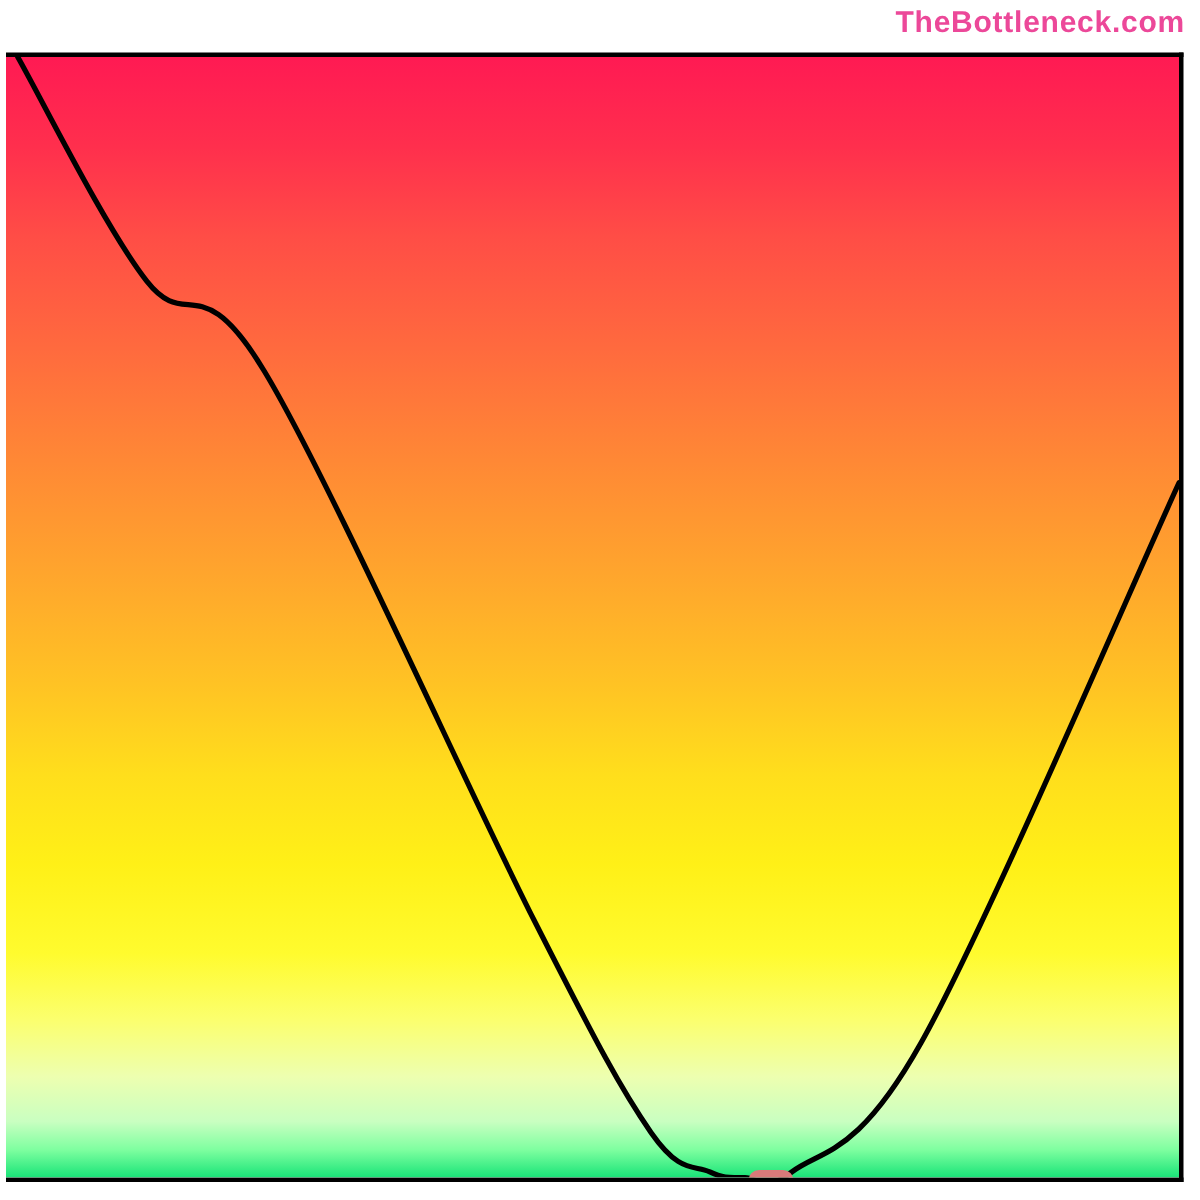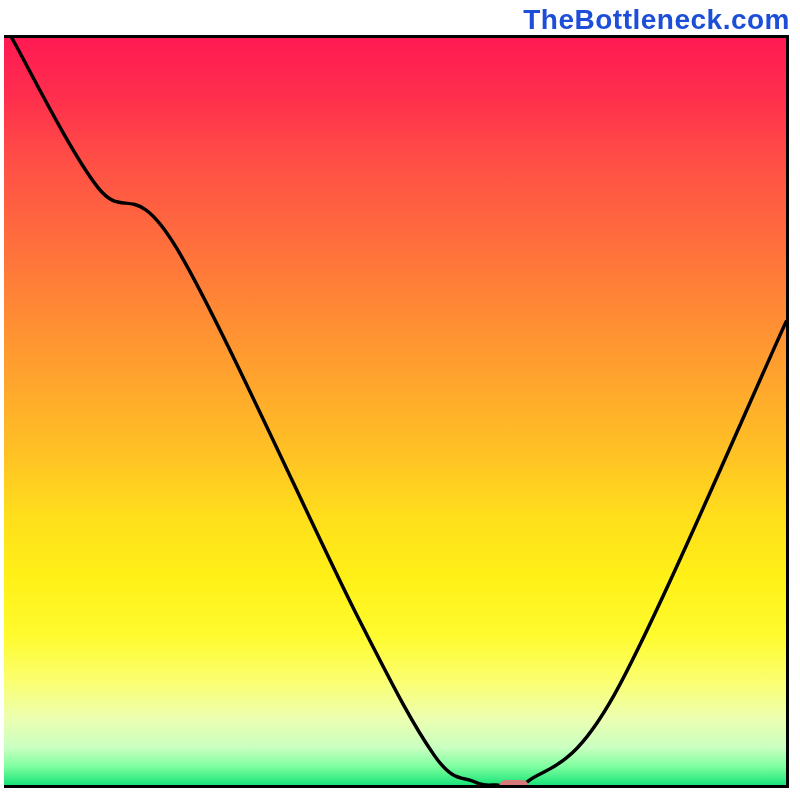--- a/index.html
+++ b/index.html
@@ -13,23 +13,23 @@
   }
   .chart-wrapper {
     position: relative;
     width: 800px;
     height: 800px;
   }
   .watermark {
     position: absolute;
     top: 4px;
     right: 10px;
-    font-size: 28px;
+    font-size: 20px;
     font-weight: 600;
-    color: #1d4ed8;
+    color: #ec4899;
     letter-spacing: 0.5px;
     z-index: 10;
   }
   
   .plot-area {
     position: absolute;
     left: 4px;
     top: 35px;
     width: 785px;
     height: 753px;

